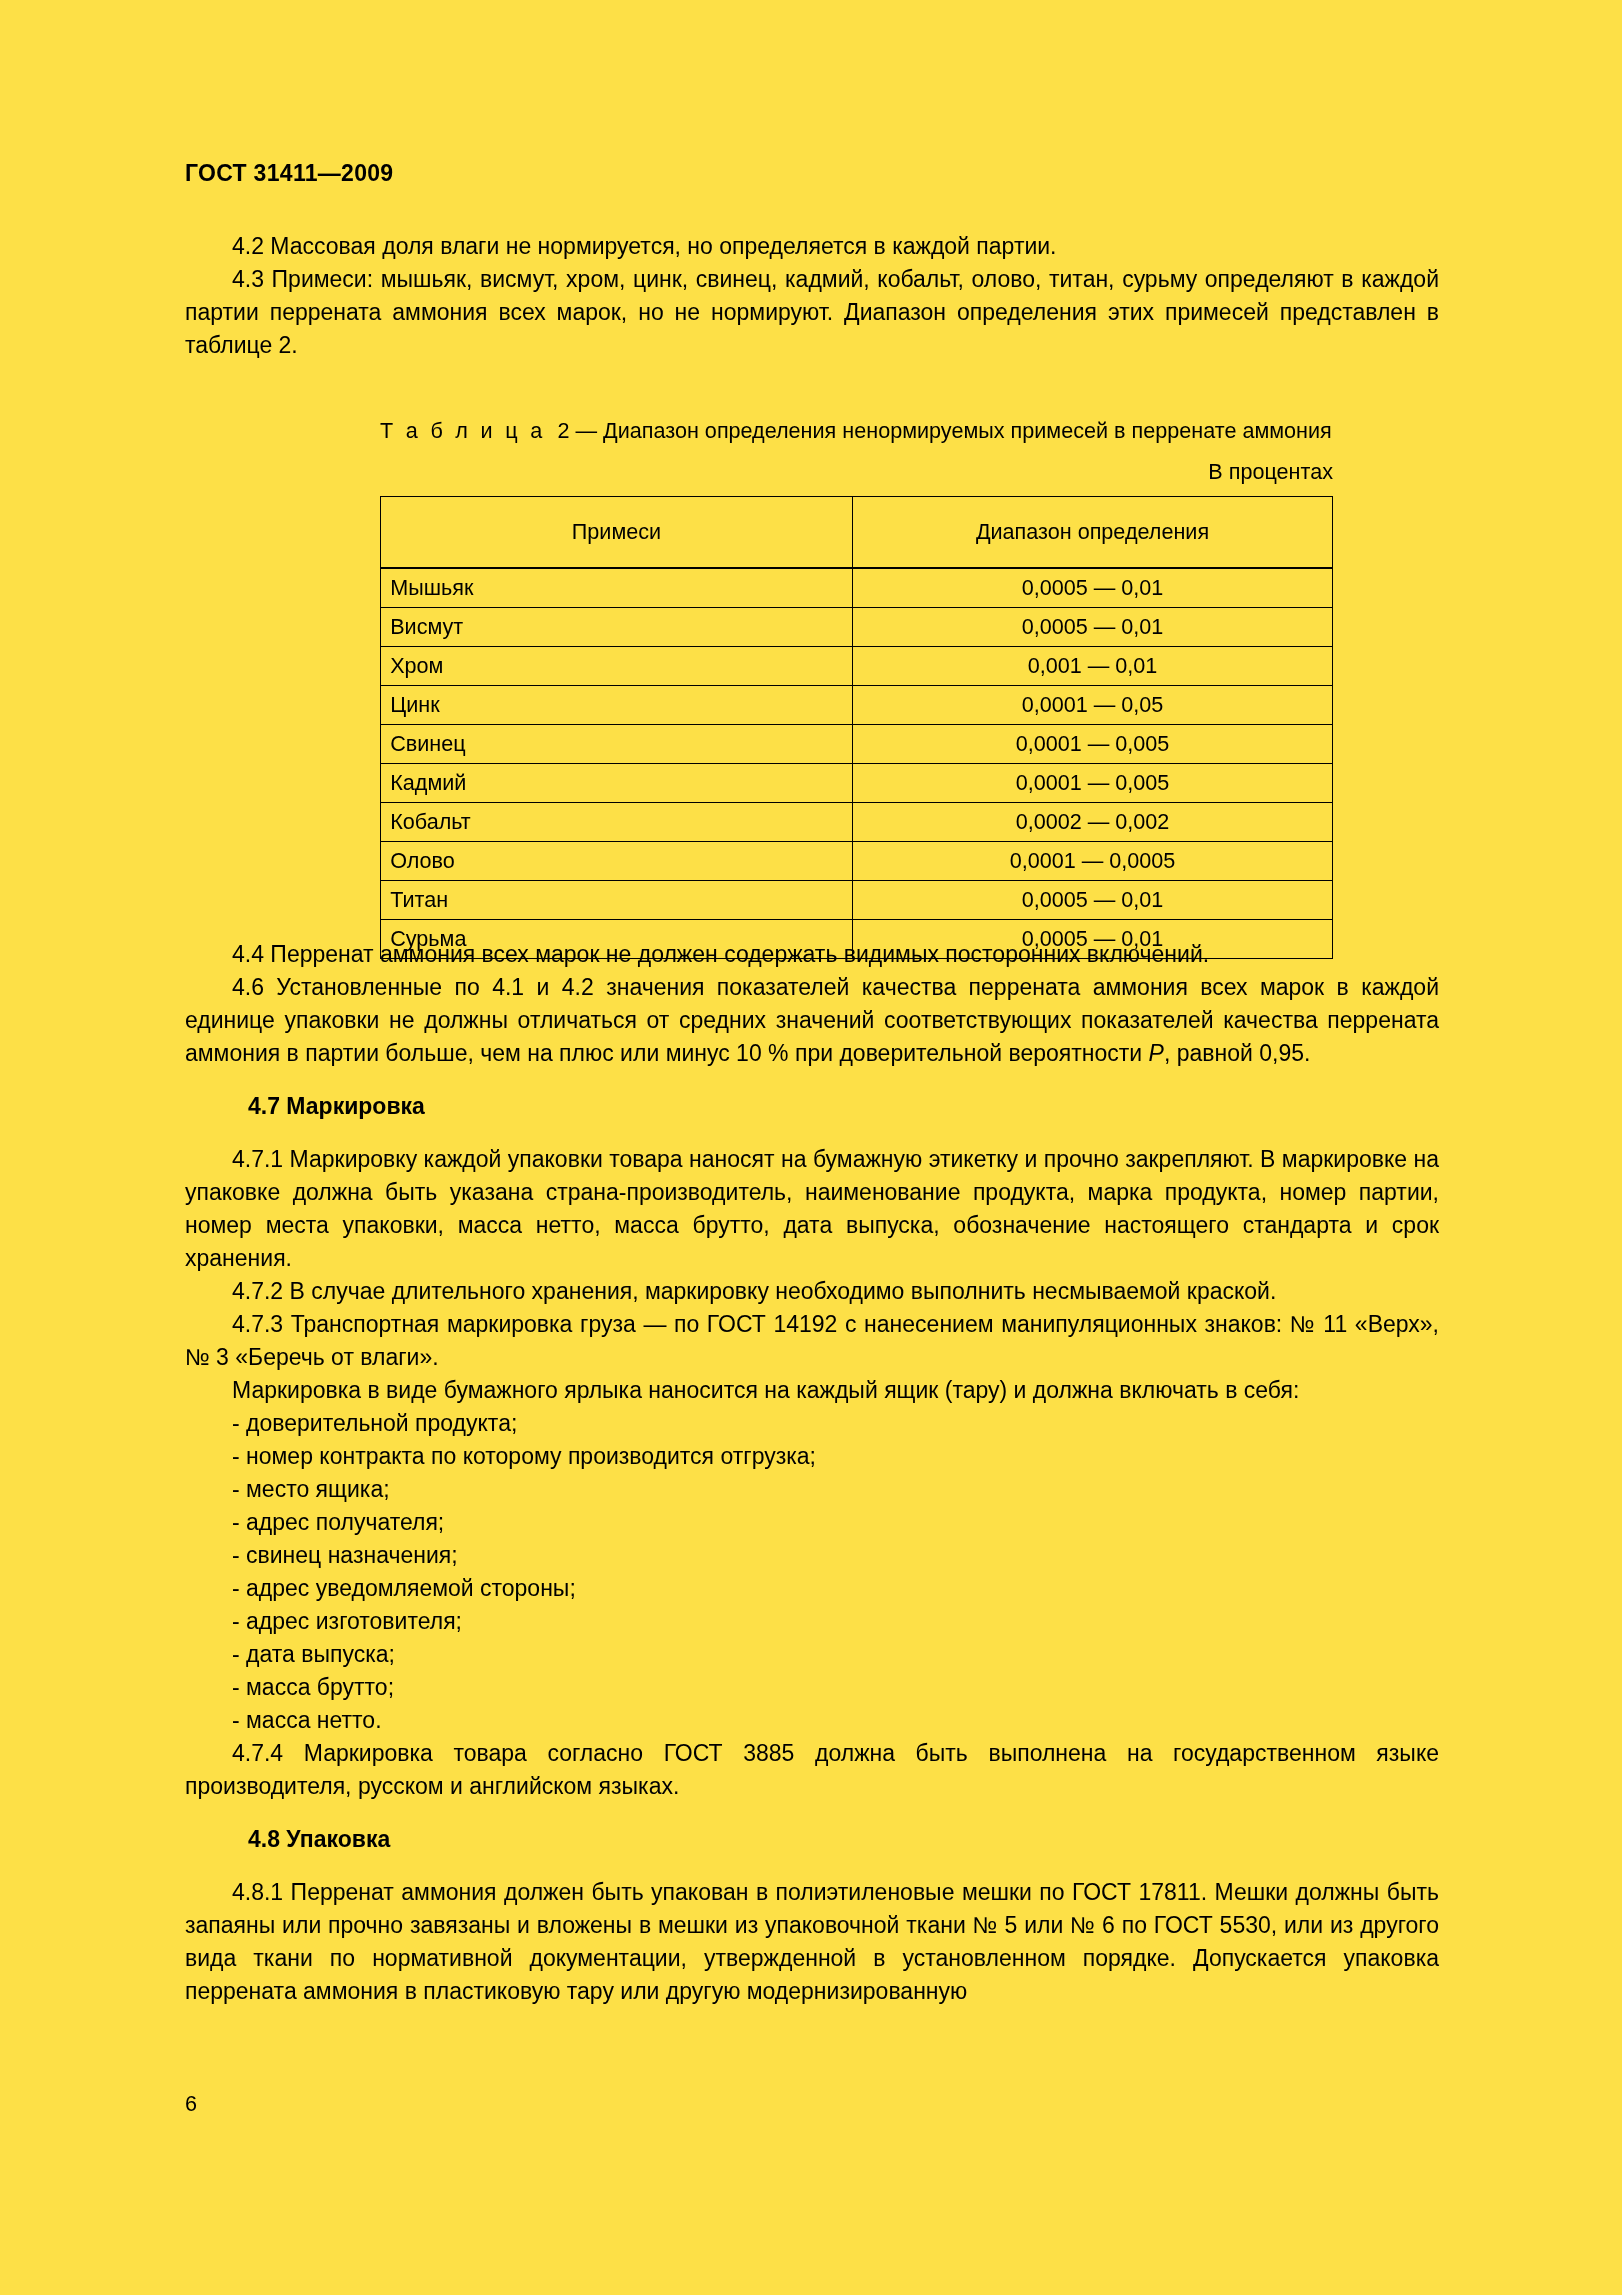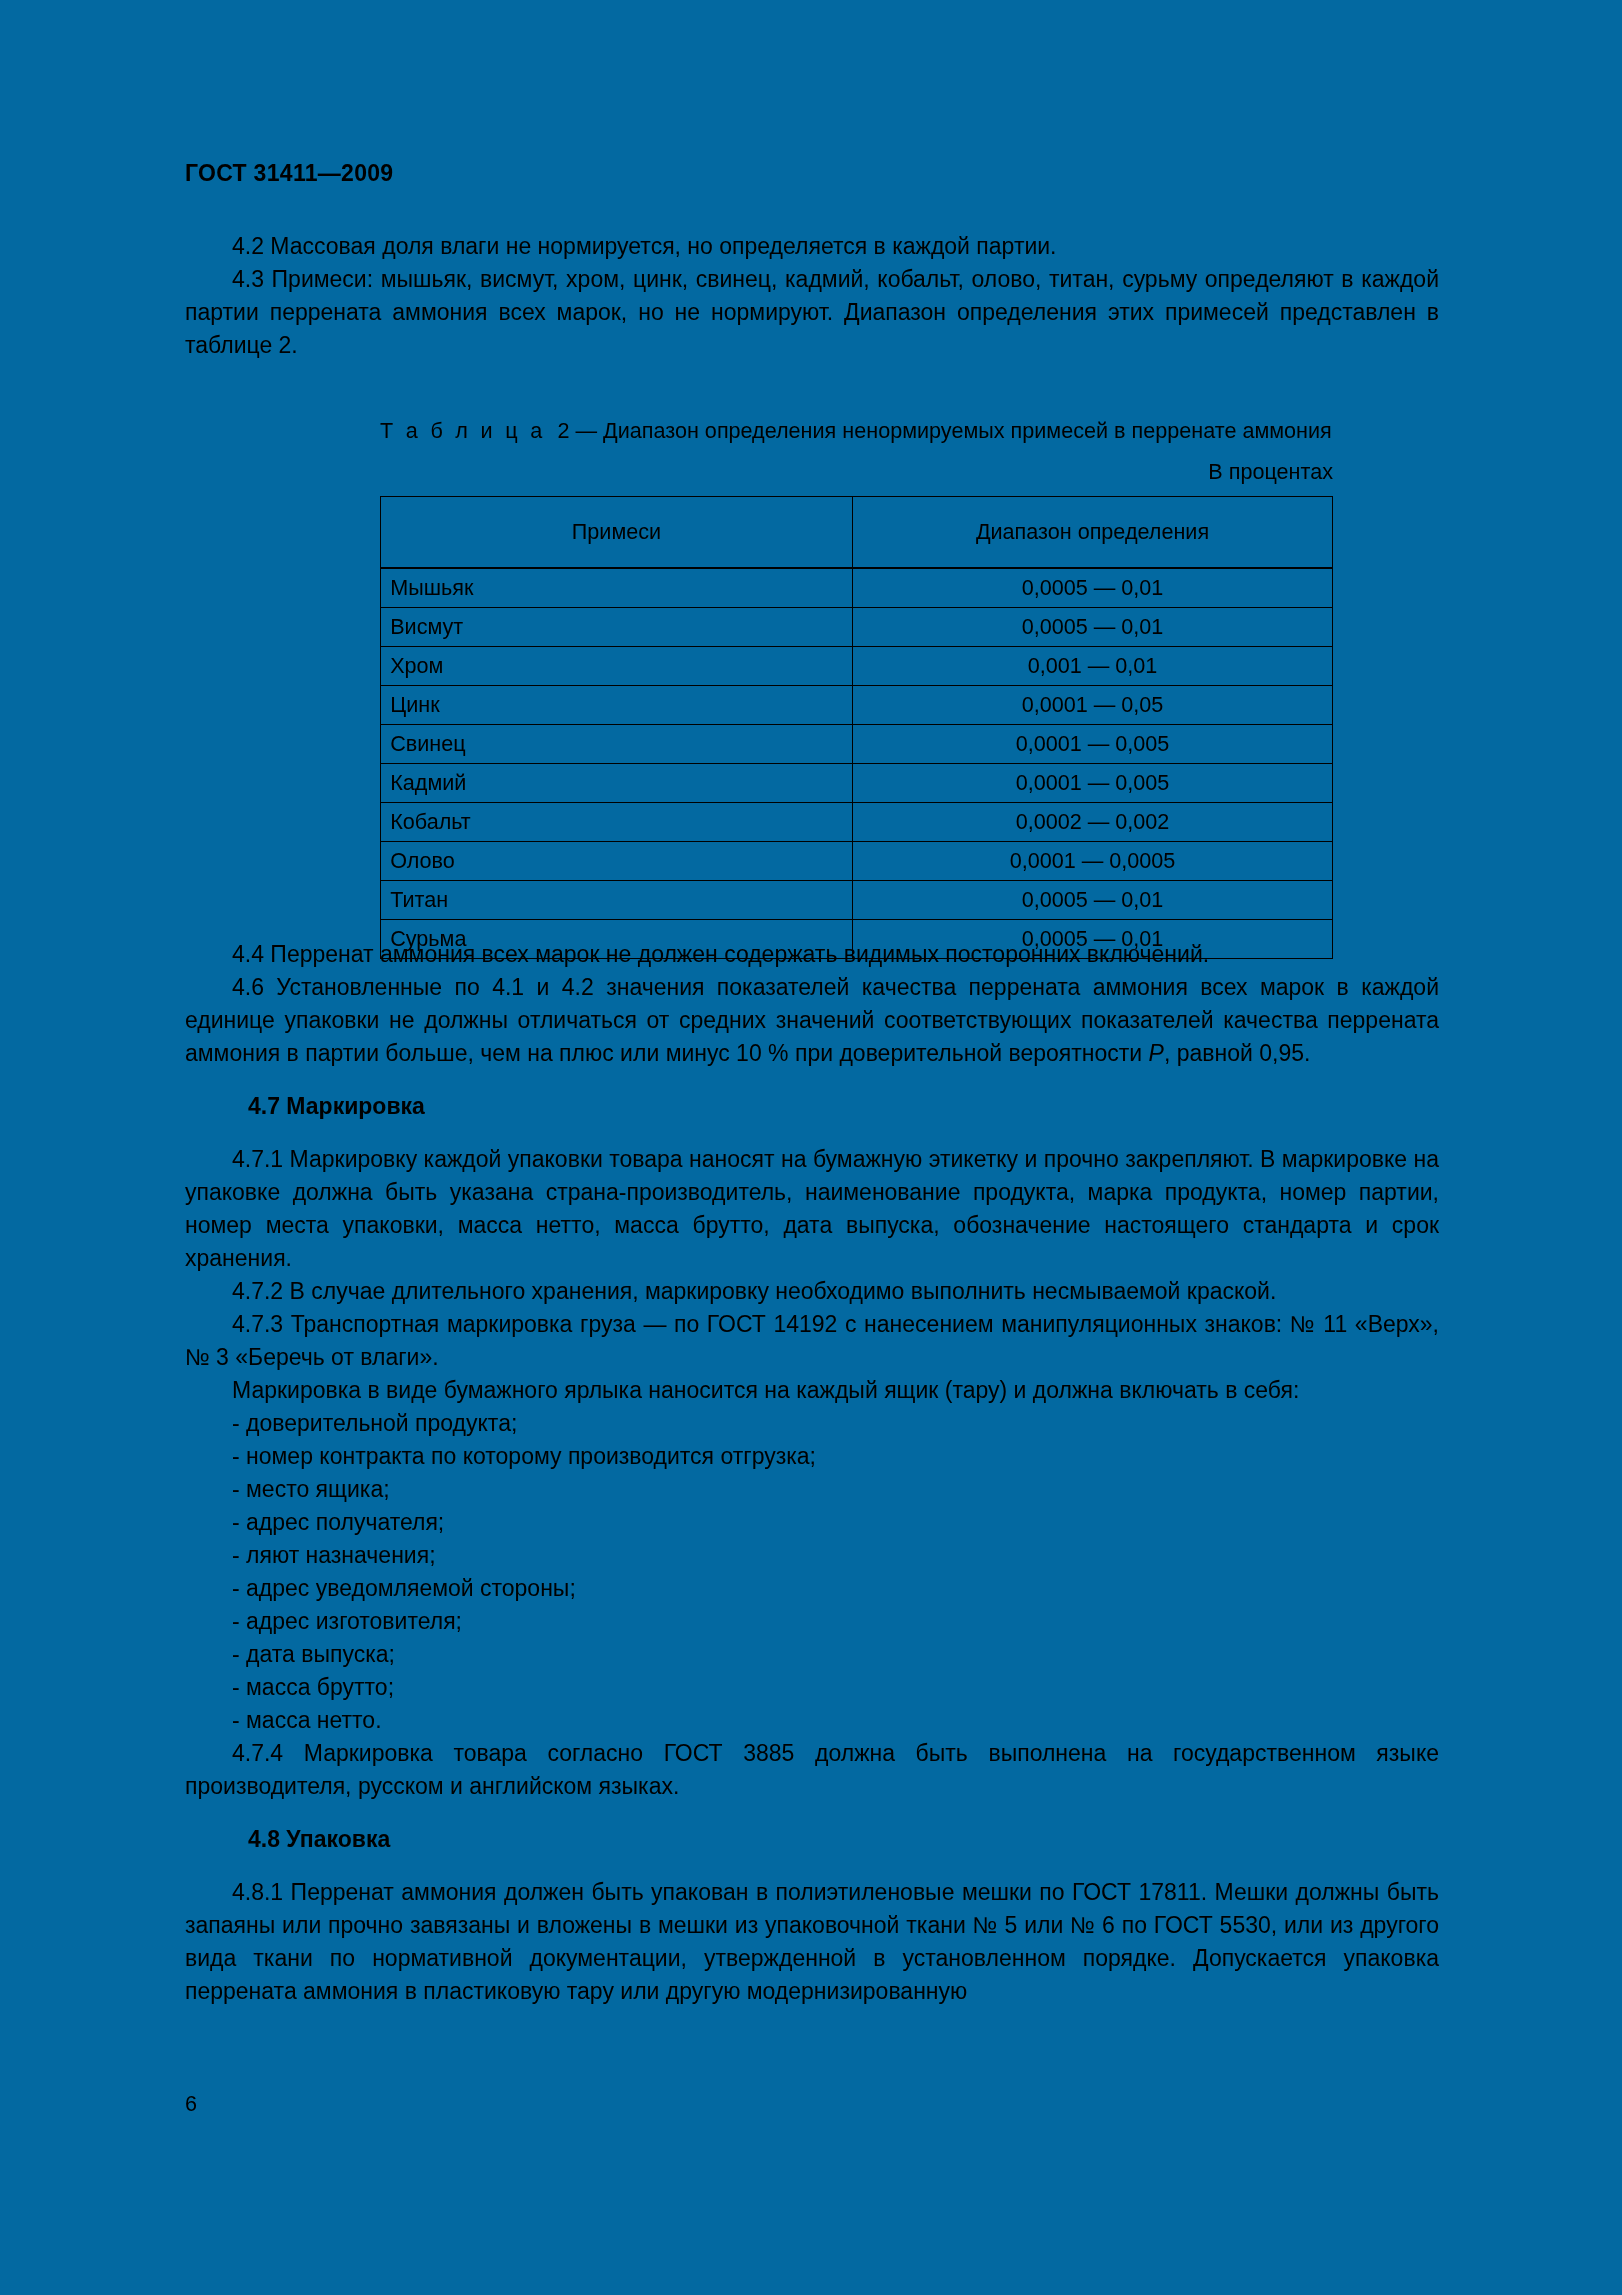--- a/index.html
+++ b/index.html
@@ -9,21 +9,21 @@
     background: #ffffff;
   }
   body {
     font-family: "Liberation Sans", sans-serif;
     color: #000000;
   }
   .page {
     position: relative;
     width: 1623px;
     height: 2295px;
-    background: #0369a1;
+    background: #fde047;
     box-sizing: border-box;
     overflow: hidden;
   }
 
   
   .running-head {
     position: absolute;
     left: 185px;
     top: 160px;
     font-size: 23px;
@@ -164,21 +164,21 @@
     <p class="body-text">4.7.1  Маркировку каждой упаковки товара наносят на бумажную этикетку и прочно закрепляют. В маркировке на упаковке должна быть указана страна-производитель, наименование продукта, марка продукта, номер партии, номер места упаковки, масса нетто, масса брутто, дата выпуска, обозначение настоящего стандарта и срок хранения.</p>
     <p class="body-text">4.7.2  В случае длительного хранения, маркировку необходимо выполнить несмываемой краской.</p>
     <p class="body-text">4.7.3  Транспортная маркировка груза — по ГОСТ 14192 с нанесением манипуляционных знаков: № 11 «Верх», № 3 «Беречь от влаги».</p>
     <p class="body-text">Маркировка в виде бумажного ярлыка наносится на каждый ящик (тару) и должна включать в себя:</p>
 
     <ul class="dash-list">
       <li>- доверительной продукта;</li>
       <li>- номер контракта по которому производится отгрузка;</li>
       <li>- место ящика;</li>
       <li>- адрес получателя;</li>
-      <li>- ляют назначения;</li>
+      <li>- свинец назначения;</li>
       <li>- адрес уведомляемой стороны;</li>
       <li>- адрес изготовителя;</li>
       <li>- дата выпуска;</li>
       <li>- масса брутто;</li>
       <li>- масса нетто.</li>
     </ul>
 
     <p class="body-text">4.7.4  Маркировка товара согласно ГОСТ 3885 должна быть выполнена на государственном языке производителя, русском и английском языках.</p>
 
     <div class="gap-sm"></div>

